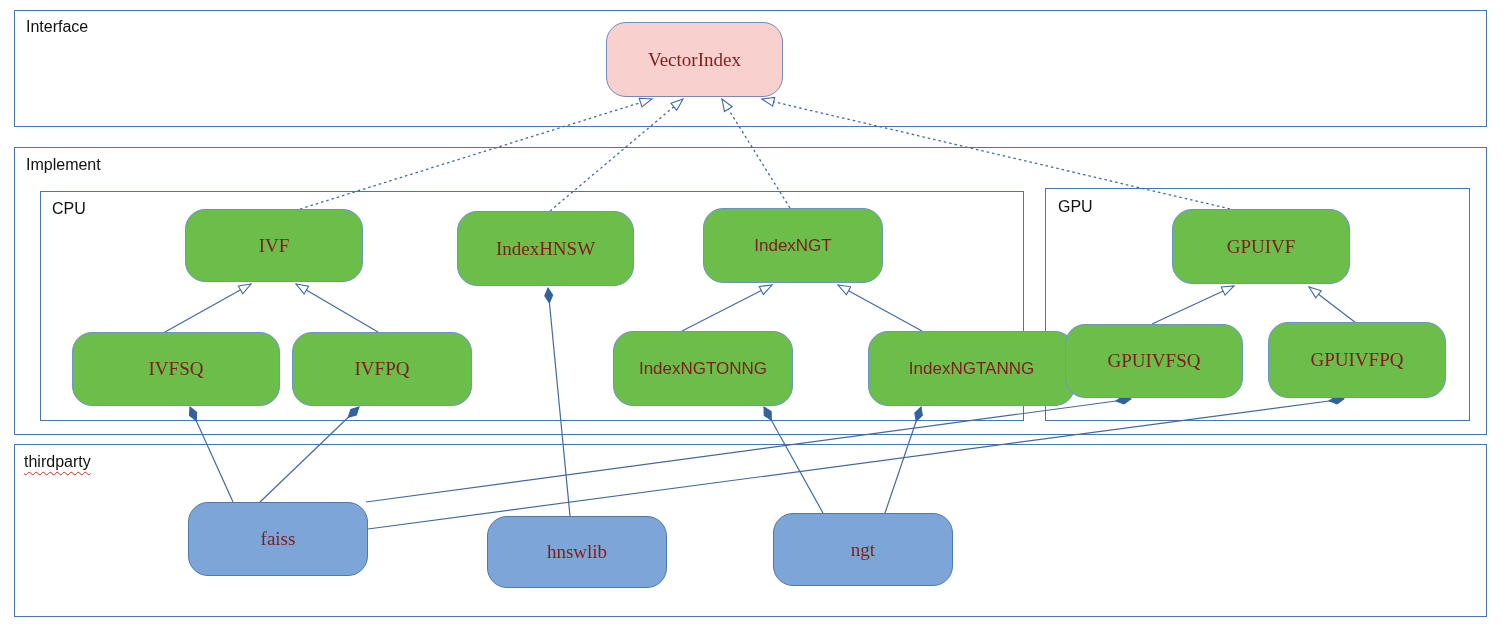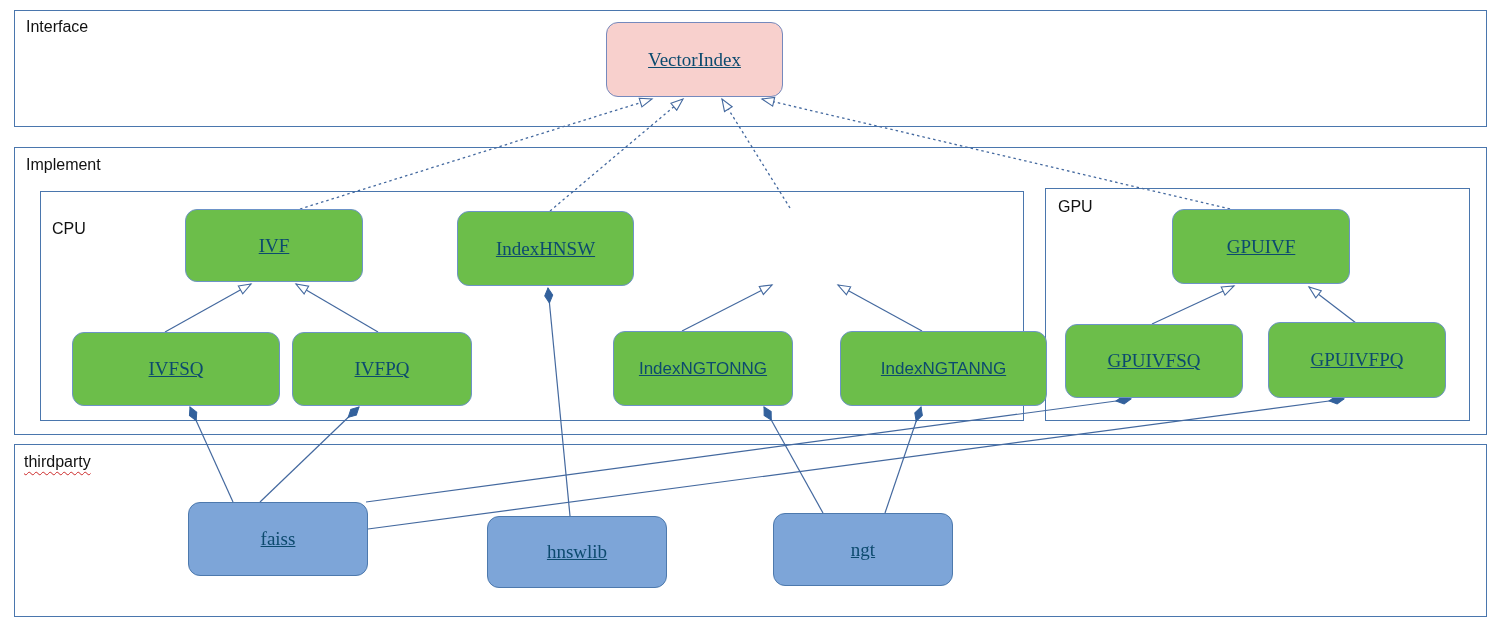--- a/index.html
+++ b/index.html
@@ -13,52 +13,52 @@
   .container-label {
     position:absolute; font-size:16px; color:#111111; font-family:"Liberation Sans", sans-serif;
     white-space:nowrap;
   }
   .squiggle {
     text-decoration:underline; text-decoration-style:wavy;
     text-decoration-color:#cc2a2a; text-decoration-thickness:1px; text-underline-offset:4px;
   }
   svg.edges { position:absolute; left:0; top:0; width:1503px; height:628px; pointer-events:none; }
   .node {
-    position:absolute; border-radius:12px; box-sizing:border-box;
+    position:absolute; border-radius:20px; box-sizing:border-box;
     display:flex; align-items:center; justify-content:center;
-    color:#0c4a6e; border:1.3px solid #6d93c8; text-align:center;text-decoration:underline;
+    color:#7f1d1d; border:1.3px solid #6d93c8; text-align:center;
   }
   .green { background:#6cbe4a; }
   .pink  { background:#f8d0cd; border-color:#7589bd; }
   .blue  { background:#7da5d8; border-color:#4d79ad; }
   .serif { font-family:"Liberation Serif", serif; font-size:19px; }
   .sans-node { font-family:"Liberation Sans", sans-serif; font-size:17px; }
 
   
   #c-interface  { left:14px;   top:10px;  width:1473px; height:117px; }
   #c-implement  { left:14px;   top:147px; width:1473px; height:288px; }
   #c-cpu        { left:40px;   top:191px; width:984px;  height:230px; }
   #c-gpu        { left:1045px; top:188px; width:425px;  height:233px; }
   #c-thirdparty { left:14px;   top:444px; width:1473px; height:173px; }
 
   #l-interface  { left:26px;   top:18px;text-align:right;  }
   #l-implement  { left:26px;   top:156px; }
-  #l-cpu        { left:52px;   top:200px;margin-top:20px; }
+  #l-cpu        { left:52px;   top:200px; }
   #l-gpu        { left:1058px; top:198px; }
   #l-thirdparty { left:24px;   top:453px; }
 
   
   #n-vectorindex  { left:606px;  top:22px;  width:177px; height:75px; }
   #n-ivf          { left:185px;  top:209px; width:178px; height:73px; }
   #n-indexhnsw    { left:457px;  top:211px; width:177px; height:75px; }
   #n-indexngt     { left:703px;  top:208px; width:180px; height:75px; }
   #n-ivfsq        { left:72px;   top:332px; width:208px; height:74px; }
   #n-ivfpq        { left:292px;  top:332px; width:180px; height:74px; }
   #n-indexngtonng { left:613px;  top:331px; width:180px; height:75px; }
-  #n-indexngtanng { left:840px;  top:331px; width:207px; height:75px; }
+  #n-indexngtanng { left:868px;  top:331px; width:207px; height:75px; }
   #n-gpuivf       { left:1172px; top:209px; width:178px; height:75px; }
   #n-gpuivfsq     { left:1065px; top:324px; width:178px; height:74px; }
   #n-gpuivfpq     { left:1268px; top:322px; width:178px; height:76px;text-align:center; }
   #n-faiss        { left:188px;  top:502px; width:180px; height:74px; }
   #n-hnswlib      { left:487px;  top:516px; width:180px; height:72px; }
   #n-ngt          { left:773px;  top:513px; width:180px; height:73px; }
 </style>
 </head>
 <body>
 
@@ -116,20 +116,23 @@
   <div class="node pink serif" id="n-vectorindex">
     <span>VectorIndex</span>
   </div>
 
   <div class="node green serif" id="n-ivf">
     <span>IVF</span>
   </div>
   <div class="node green serif" id="n-indexhnsw">
     <span>IndexHNSW</span>
   </div>
+  <div class="node green sans-node" id="n-indexngt">
+    <span>IndexNGT</span>
+  </div>
   <div class="node green serif" id="n-ivfsq">
     <span>IVFSQ</span>
   </div>
   <div class="node green sans-node" id="n-indexngtonng">
     <span>IndexNGTONNG</span>
   </div>
   <div class="node green serif" id="n-ivfpq">
     <span>IVFPQ</span>
   </div>
   <div class="node green sans-node" id="n-indexngtanng">

